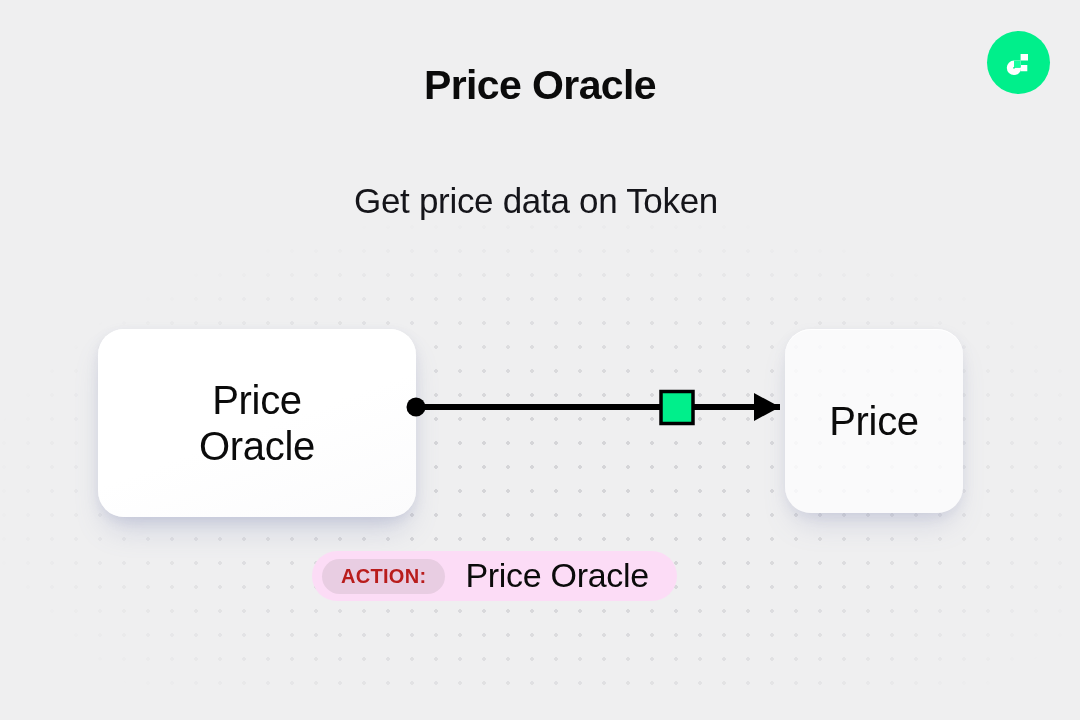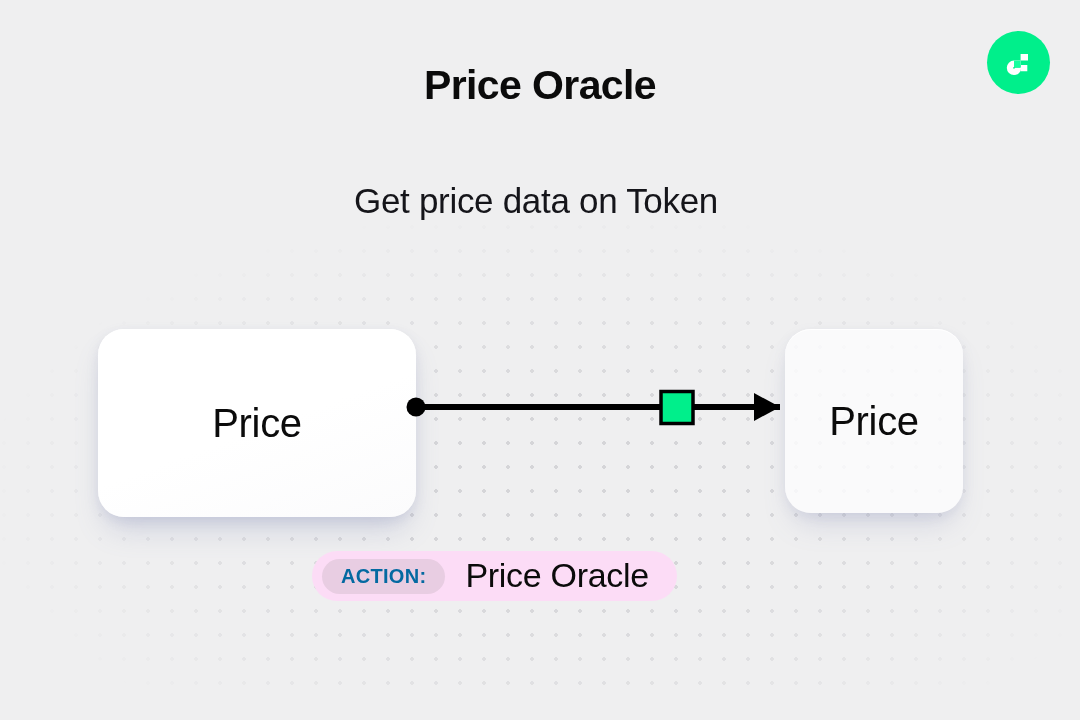--- a/index.html
+++ b/index.html
@@ -135,21 +135,21 @@
     align-items: center;
     padding: 0 28px 0 10px;
   }
 
   .action-tag {
     background: #e8cde2;
     border-radius: 18px;
     padding: 7px 19px 8px;
     font-size: 20px;
     font-weight: bold;
-    color: #0369a1;
+    color: #b91c1c;
     letter-spacing: 0.3px;
     line-height: 1;
   }
 
   .action-value {
     font-size: 34px;
     font-weight: 400;
     color: #0b0b0b;
     letter-spacing: -0.3px;
     margin-left: 20px;
@@ -169,20 +169,21 @@
     <rect x="13.0" y="15.6" width="6.6" height="6.6" fill="#16ff9e"></rect>
   </svg>
 </div>
 
 <div class="page-title">Price Oracle</div>
 <div class="page-subtitle">Get price data on Token</div>
 
 <div class="node node-source">
   <div>
     <div>Price</div>
+    <div>Oracle</div>
   </div>
 </div>
 
 <div class="node node-target">
   <div>Price</div>
 </div>
 
 <div class="connector">
   <svg width="392" height="56" viewBox="0 0 392 56" aria-hidden="true">
 

